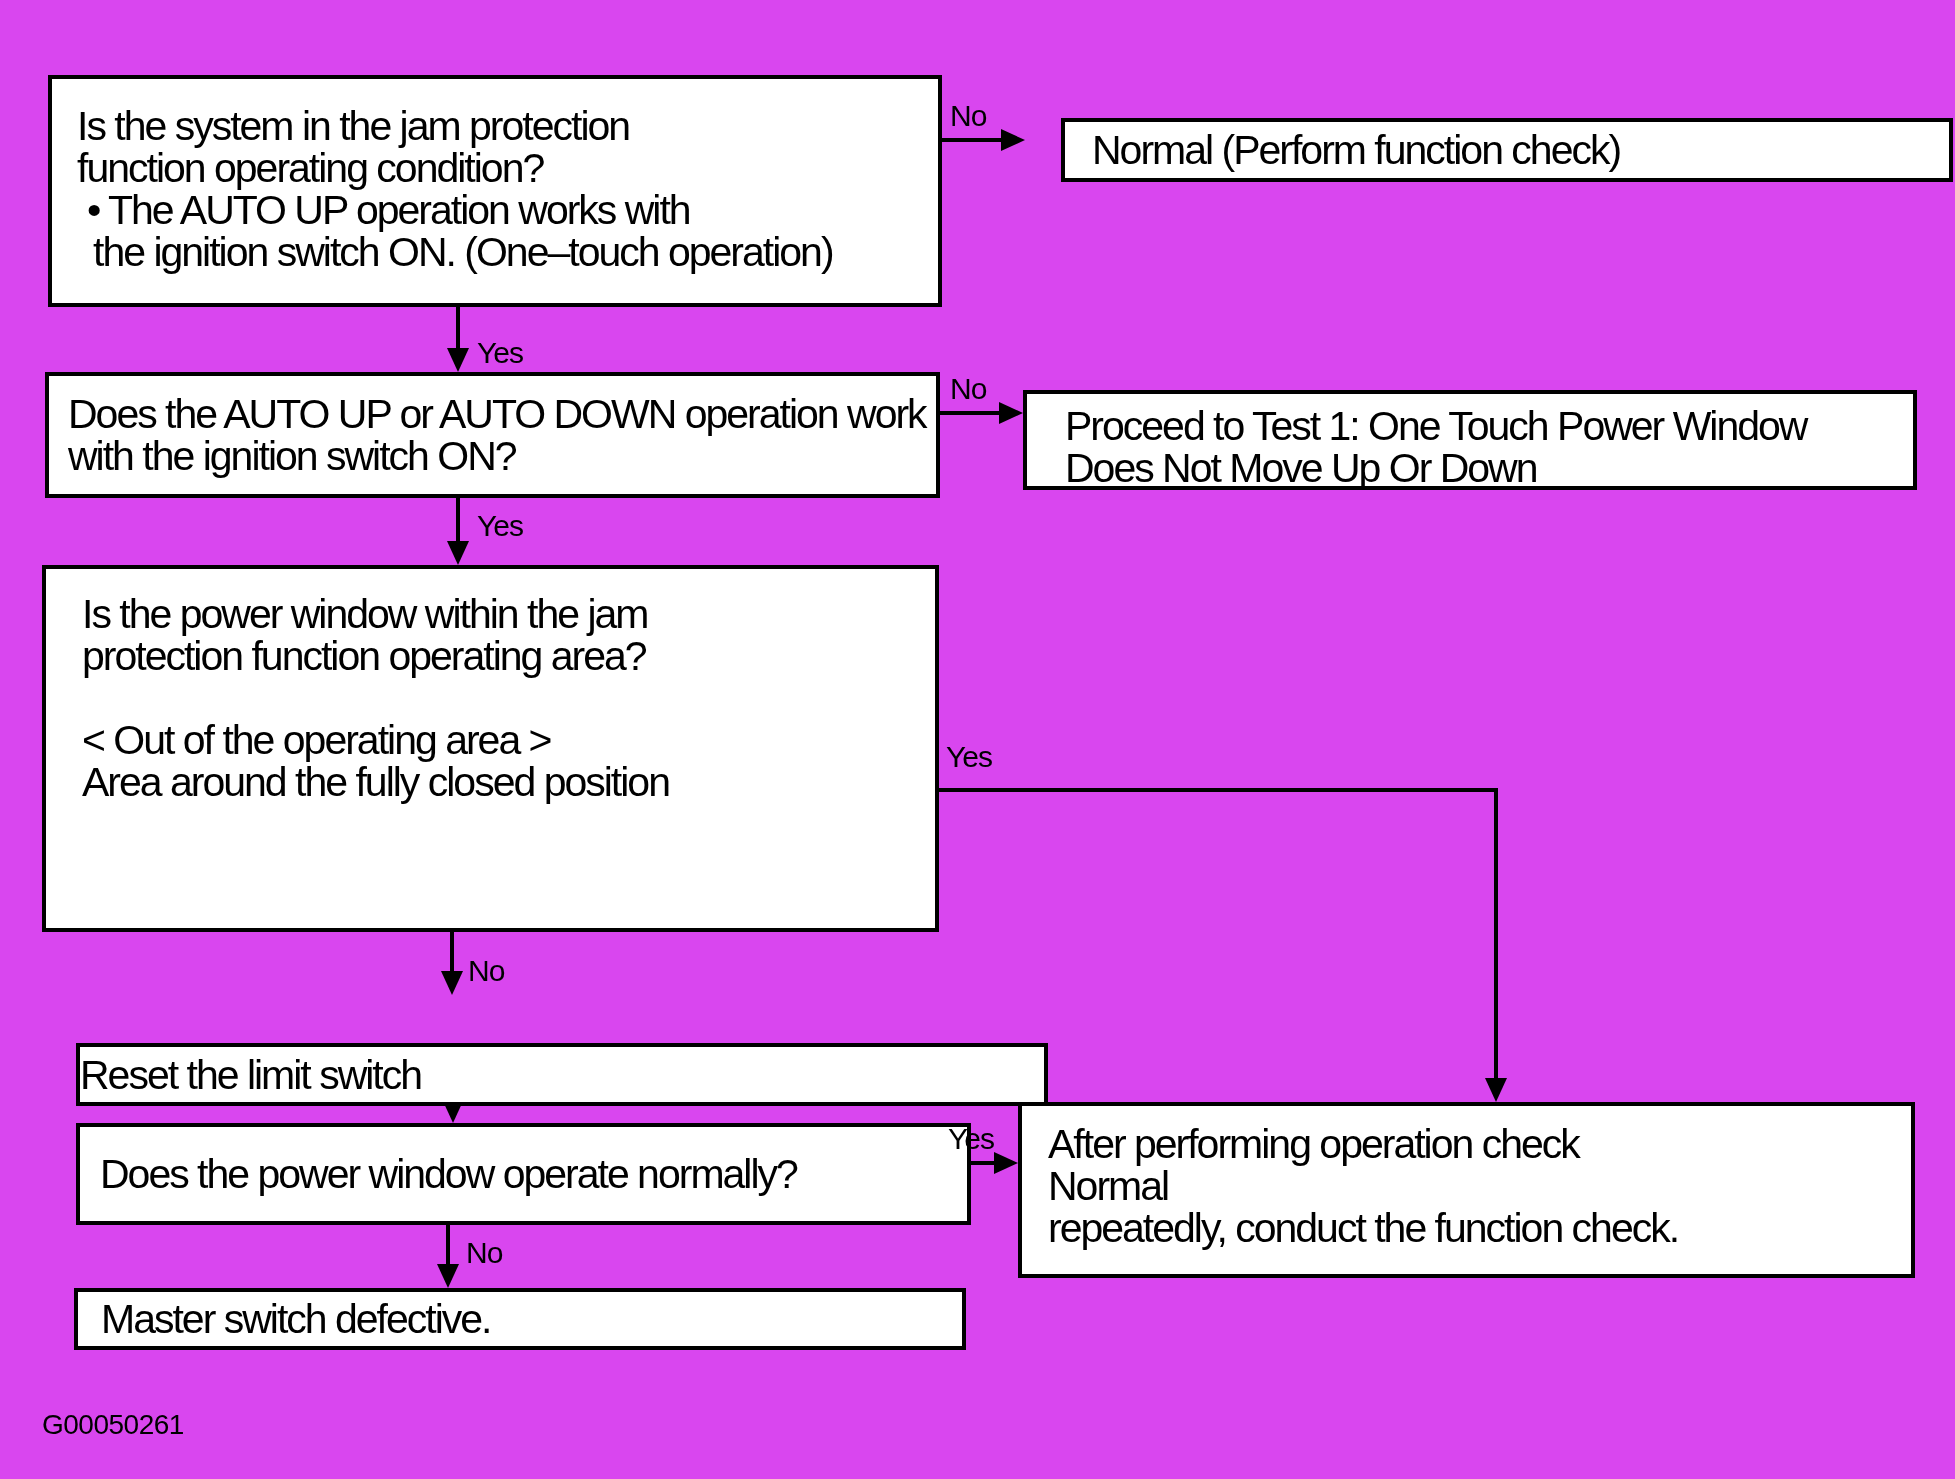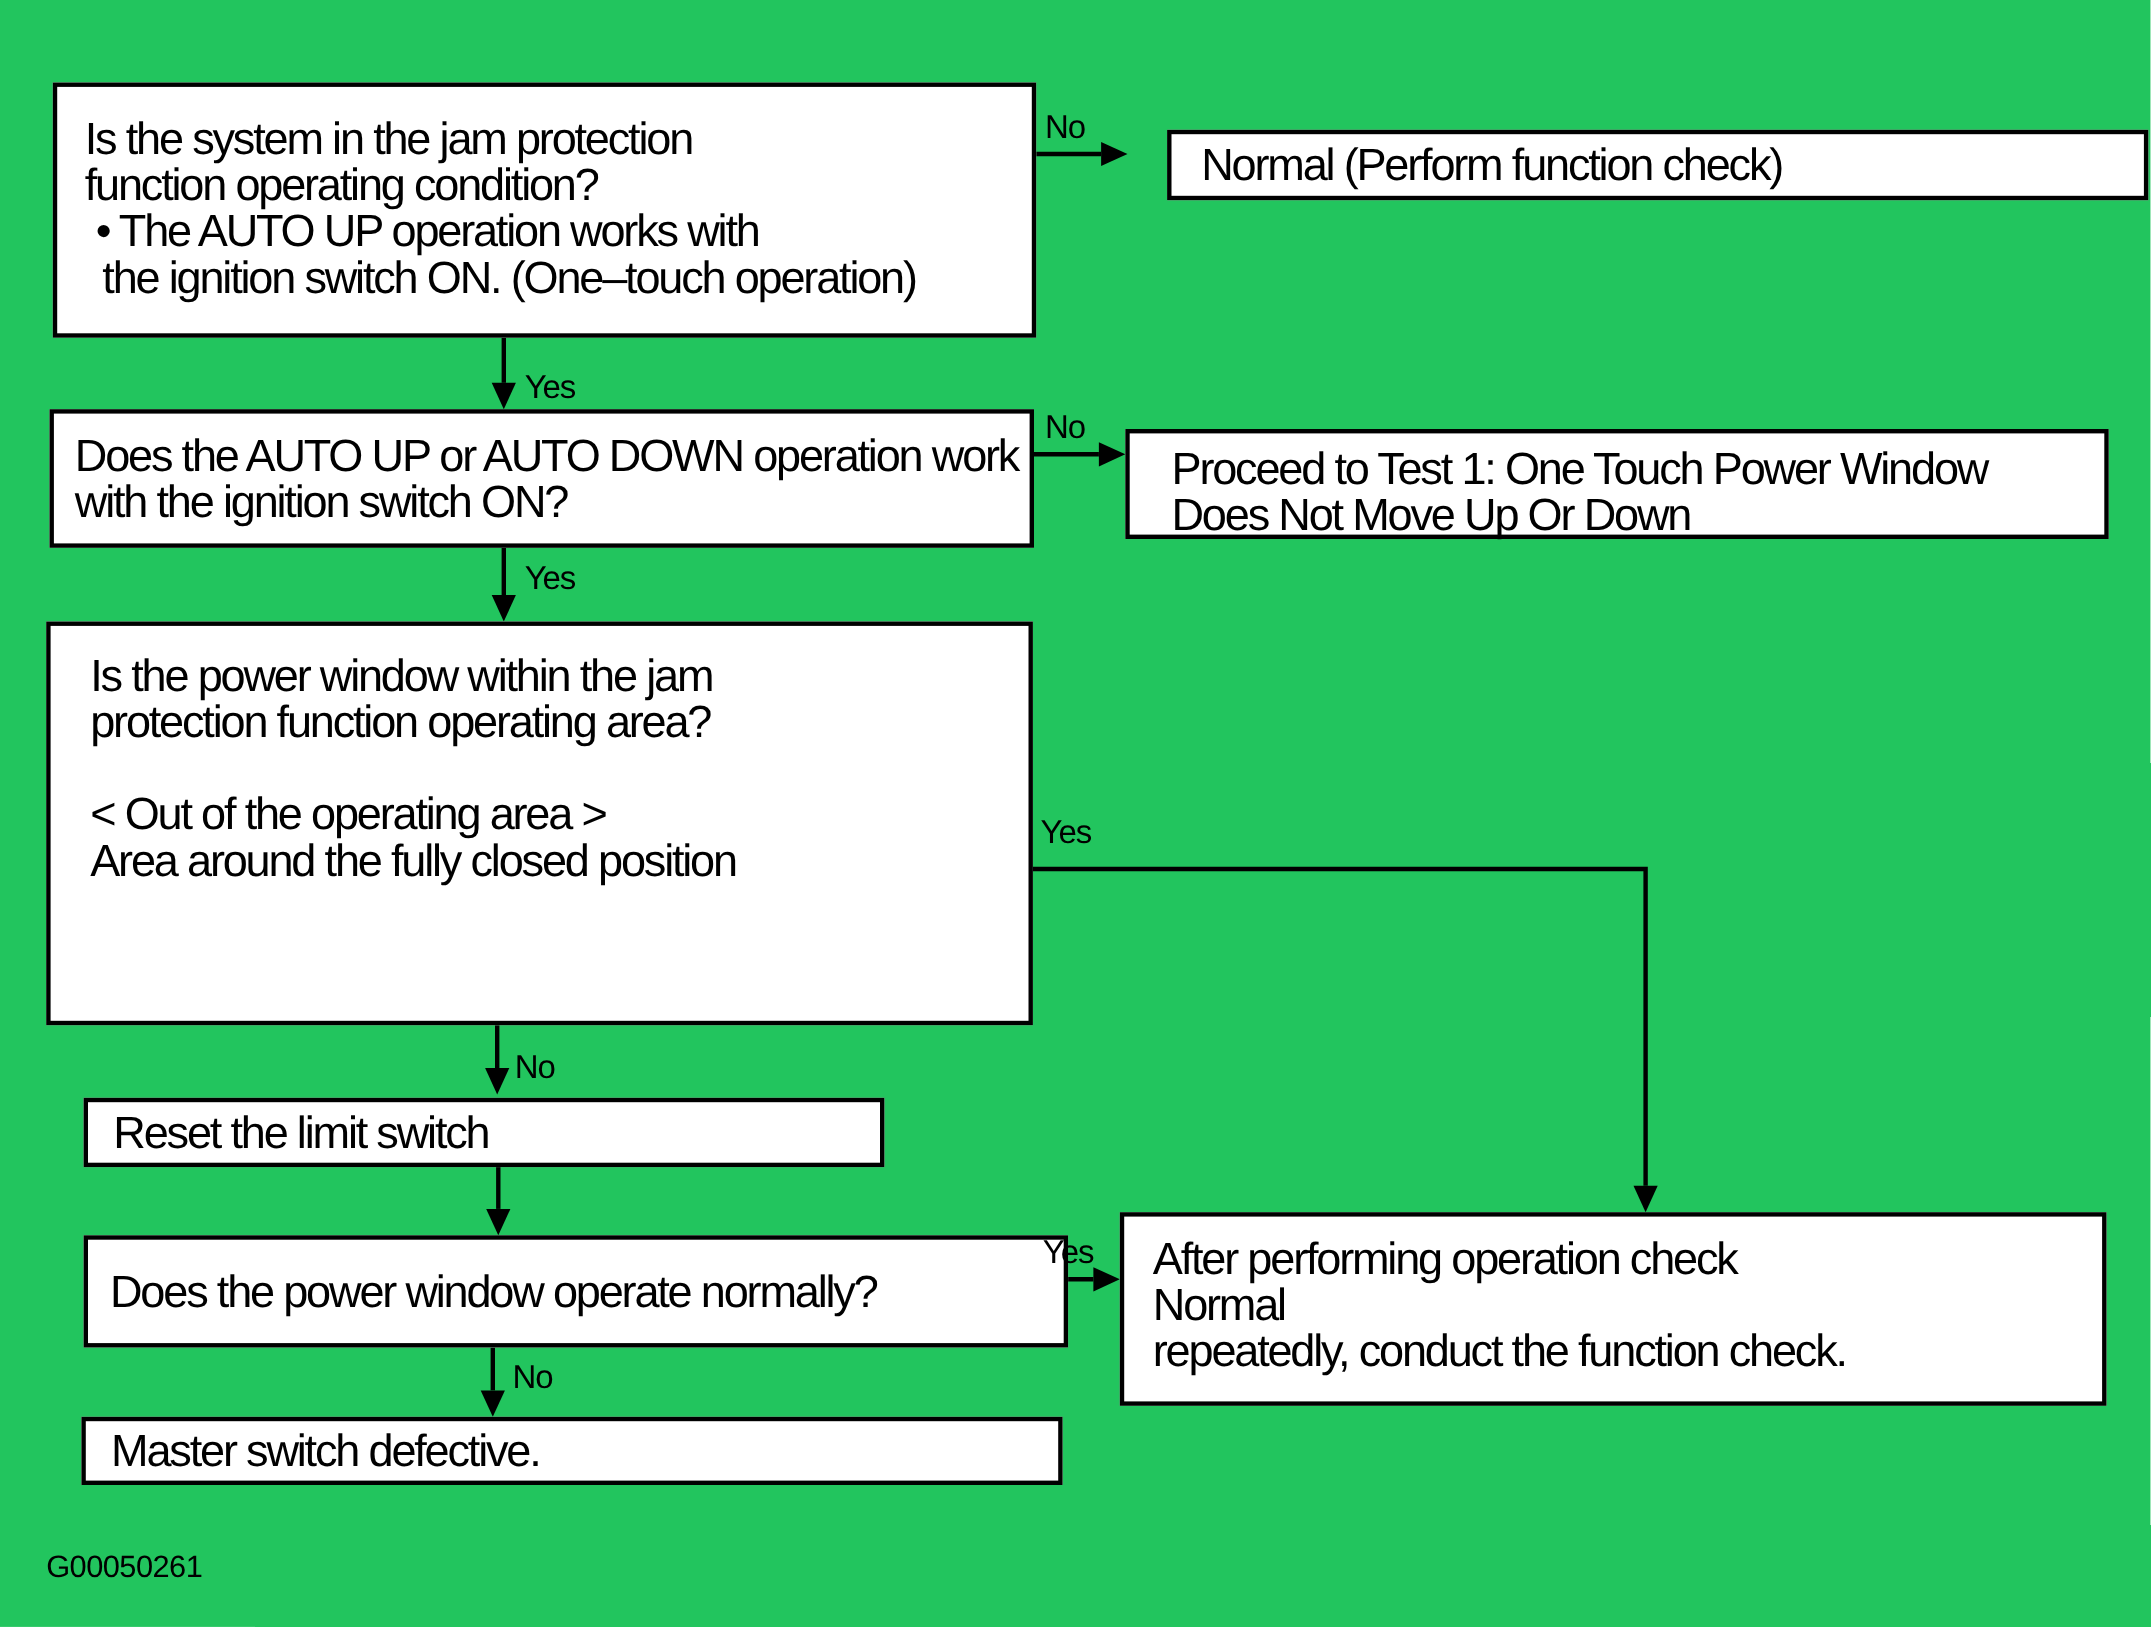--- a/index.html
+++ b/index.html
@@ -4,21 +4,21 @@
 <style>
   html, body {
     margin: 0;
     padding: 0;
     background: #ffffff;
   }
   #canvas {
     position: relative;
     width: 1955px;
     height: 1479px;
-    background: #22c55e;
+    background: #d946ef;
     font-family: "Liberation Sans", "DejaVu Sans", sans-serif;
     color: #000000;
     overflow: hidden;
   }
   .box {
     position: absolute;
     box-sizing: border-box;
     border: 4px solid #000000;
     background: #ffffff;
     font-size: 41px;
@@ -63,21 +63,21 @@
     line-height: 30px;
     letter-spacing: -0.5px;
     margin-top: 36px;
   }
   
   #box-q1 { left: 48px;   top: 75px;   width: 894px; height: 232px; padding: 26px 0 0 25px; }
   #box-a1 { left: 1025px; top: 118px;  width: 892px; height: 64px;  padding-left: 27px; }
   #box-q2 { left: 45px;   top: 372px;  width: 895px; height: 126px; padding: 17px 0 0 19px; }
   #box-a2 { left: 1023px; top: 390px;  width: 894px; height: 100px; padding: 11px 0 0 38px; }
   #box-q3 { left: 42px;   top: 565px;  width: 897px; height: 367px; padding: 24px 0 0 36px; }
-  #box-p1 { left: 40px;   top: 998px;  width: 728px; height: 63px;  padding-left: 23px; }
+  #box-p1 { left: 40px;   top: 1043px;  width: 972px; height: 63px;  }
   #box-q4 { left: 40px;   top: 1123px; width: 895px; height: 102px; padding-left: 20px; }
   #box-a3 { left: 1018px; top: 1102px; width: 897px; height: 176px; padding: 17px 0 0 26px; }
   #box-d1 { left: 38px;   top: 1288px; width: 892px; height: 62px;  padding-left: 23px; }
   
   #label-no-q1  { left: 950px; top: 95px; }
   #label-yes-q1 { left: 477px; top: 332px; }
   #label-no-q2  { left: 950px; top: 368px; }
   #label-yes-q2 { left: 477px; top: 505px; }
   #label-yes-q3 { left: 946px; top: 736px; }
   #label-no-q3  { left: 468px; top: 950px; }

